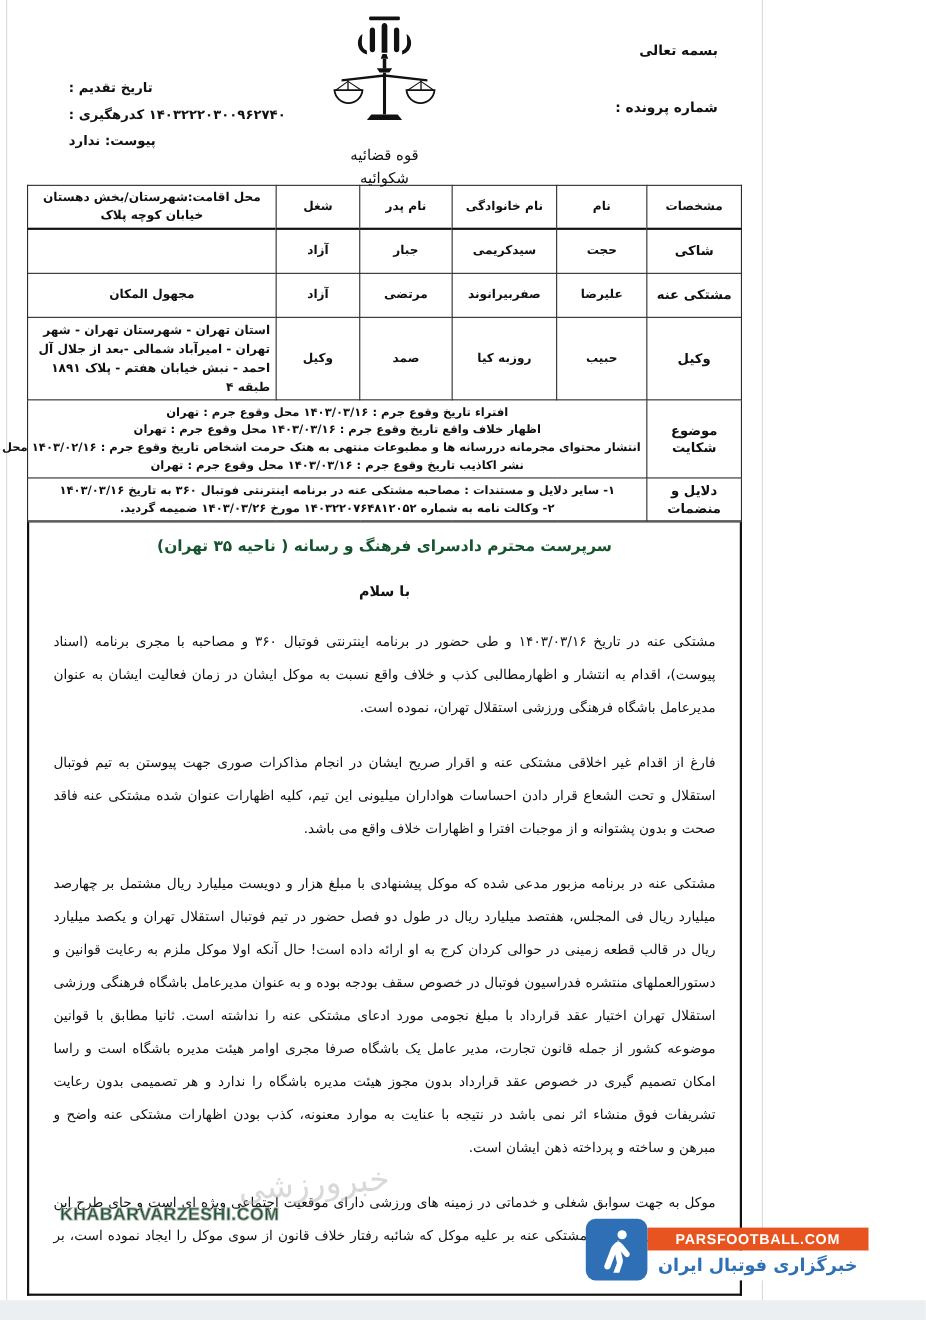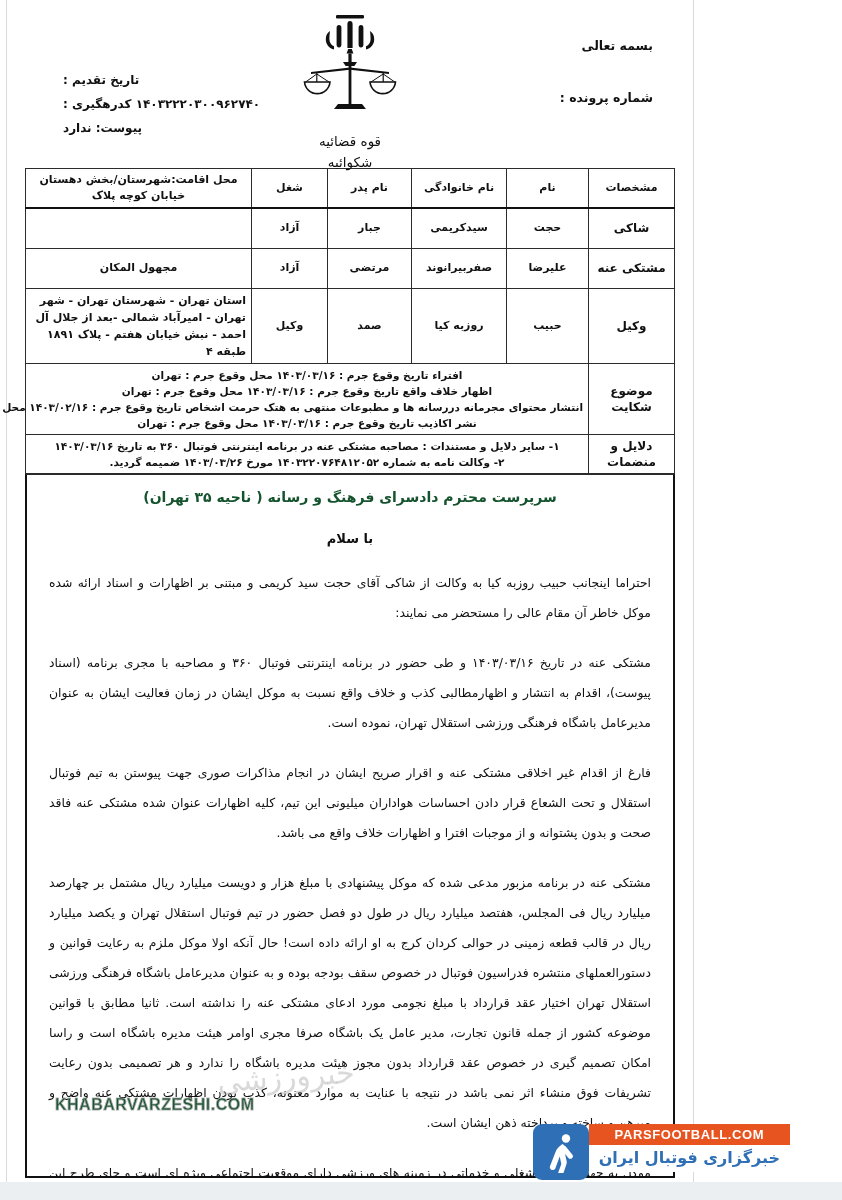--- a/index.html
+++ b/index.html
@@ -201,24 +201,24 @@
     -webkit-text-stroke: 1px rgba(160,160,160,0.75);
     letter-spacing: 0.5px;
     direction: ltr;
     text-align: left;
     margin-top: -4px;
   }
 
   .pars-badge {
     position: absolute;
     right: 52px;
-    bottom: 20px;
+    bottom: 36px;
     display: flex;
     flex-direction: row-reverse;
-    align-items: flex-start;
+    align-items: flex-end;
     z-index: 40;
   }
   .pars-mark {
     width: 56px; height: 56px;
     background: #2f6fb5;
     border-radius: 9px;
     display: flex;
     align-items: center;
     justify-content: center;
   }
@@ -366,21 +366,20 @@
             </td>
           </tr>
         </tbody>
       </table>
     </div>
 
     <div class="body-box">
       <div class="addressee">سرپرست محترم دادسرای فرهنگ و رسانه ( ناحیه ۳۵ تهران)</div>
       <div class="salam">با سلام</div>
 
-      <p class="para">احتراما اینجانب حبیب روزبه کیا به وکالت از شاکی آقای حجت سید کریمی و مبتنی بر اظهارات و اسناد ارائه شده موکل خاطر آن مقام عالی را مستحضر می نمایند:</p>
       <p class="para">مشتکی عنه  در تاریخ ۱۴۰۳/۰۳/۱۶  و طی حضور در برنامه اینترنتی فوتبال ۳۶۰ و مصاحبه با مجری برنامه (اسناد پیوست)، اقدام به انتشار و اظهارمطالبی کذب و خلاف واقع نسبت به موکل ایشان در زمان فعالیت ایشان به عنوان مدیرعامل باشگاه فرهنگی ورزشی استقلال تهران، نموده است.</p>
       <p class="para">فارغ از اقدام غیر اخلاقی مشتکی عنه و اقرار صریح ایشان در انجام مذاکرات صوری جهت پیوستن به تیم فوتبال استقلال و تحت الشعاع قرار دادن احساسات هواداران میلیونی این تیم، کلیه اظهارات عنوان شده مشتکی عنه فاقد صحت و بدون پشتوانه و از موجبات افترا و اظهارات خلاف واقع می باشد.</p>
       <p class="para">مشتکی عنه در برنامه مزبور مدعی شده که موکل پیشنهادی با مبلغ هزار و دویست میلیارد ریال مشتمل بر چهارصد میلیارد ریال فی المجلس، هفتصد میلیارد ریال در طول دو فصل حضور در تیم فوتبال استقلال تهران و یکصد میلیارد ریال در قالب قطعه زمینی در حوالی کردان کرج به او ارائه داده است! حال آنکه اولا موکل ملزم به رعایت قوانین و دستورالعملهای منتشره فدراسیون فوتبال در خصوص سقف بودجه بوده و به عنوان مدیرعامل باشگاه فرهنگی ورزشی استقلال تهران اختیار عقد قرارداد با مبلغ نجومی مورد ادعای مشتکی عنه را نداشته است. ثانیا مطابق با قوانین موضوعه کشور از جمله قانون تجارت، مدیر عامل یک باشگاه صرفا مجری اوامر هیئت مدیره باشگاه است و راسا امکان تصمیم گیری در خصوص عقد قرارداد بدون مجوز هیئت مدیره باشگاه را ندارد و هر تصمیمی بدون رعایت تشریفات فوق منشاء اثر نمی باشد در نتیجه با عنایت به موارد معنونه، کذب بودن اظهارات مشتکی عنه واضح و مبرهن و ساخته و پرداخته ذهن ایشان است.</p>
       <p class="para">موکل به جهت سوابق شغلی و خدماتی در زمینه های ورزشی دارای موقعیت اجتماعی ویژه ای است و جای طرح این پرسش باقی است که مشتکی عنه بر علیه موکل که شائبه رفتار خلاف قانون از سوی موکل را ایجاد نموده است، بر کدام مبنا و</p>
 
       <div class="wm-khabar">
         <div class="wm-script">خبرورزشی</div>
         <div class="wm-domain">KHABARVARZESHI.COM</div>
       </div>
     </div>

